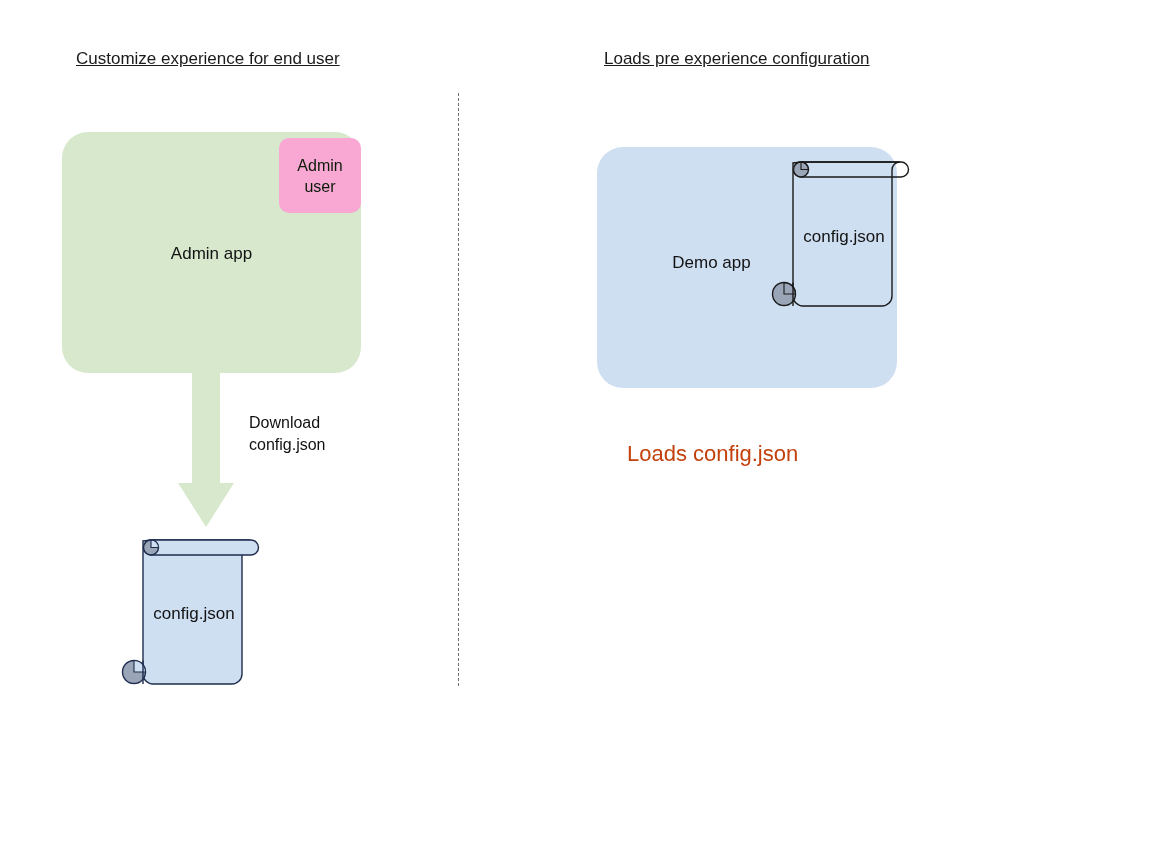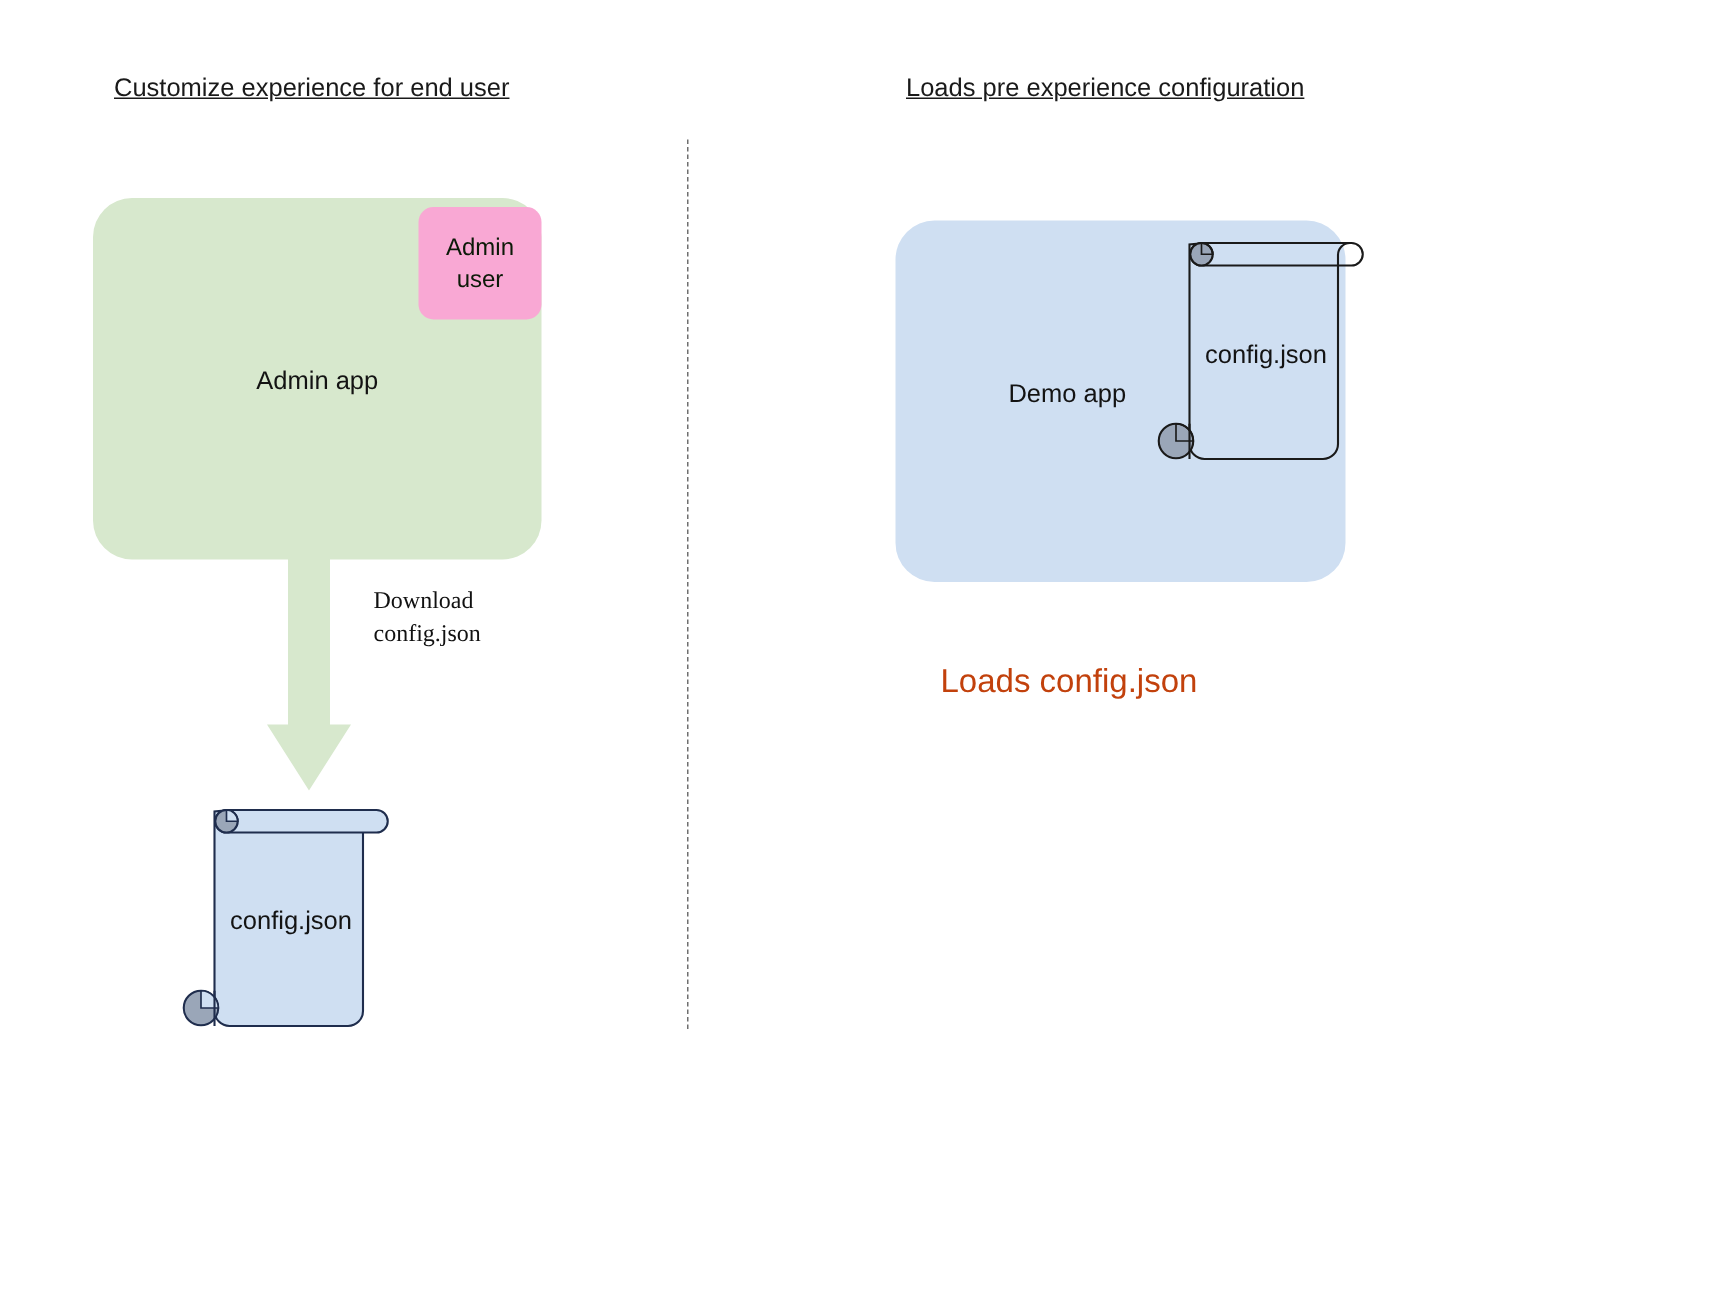--- a/index.html
+++ b/index.html
@@ -131,21 +131,21 @@
     <div id="admin-panel-label">
       <span>Admin</span><br>
       <span>user</span>
     </div>
   </div>
 
   <svg id="download-arrow" viewBox="0 0 56 170">
     <polygon points="14,0 42,0 42,123 56,123 28,167 0,123 14,123" fill="#d7e8cd"></polygon>
   </svg>
 
-  <div class="edge-label" style="left:249px; top:390px;font-family:Liberation Serif, serif;">
+  <div class="edge-label" style="left:249px; top:412px;">
     <div>Download</div>
     <div>config.json</div>
   </div>
 
   <svg class="scroll-shape" id="scroll-left" viewBox="0 0 148 168">
 
     <path d="M23,15
              L23,148
              A10,10 0 0 0 33,158
              L112,158

